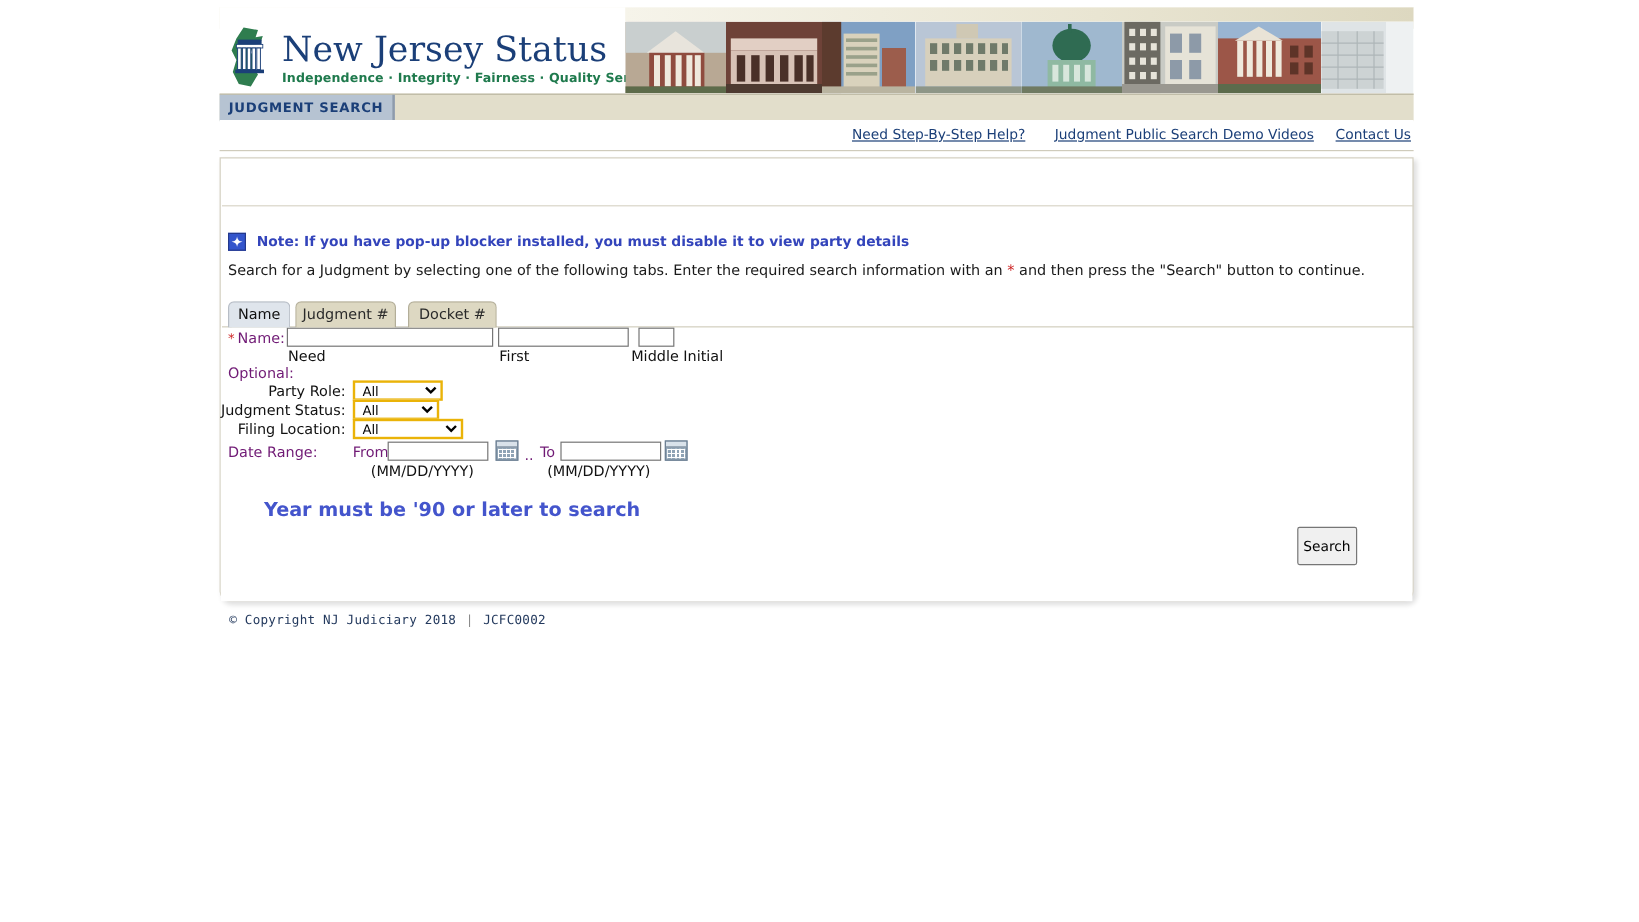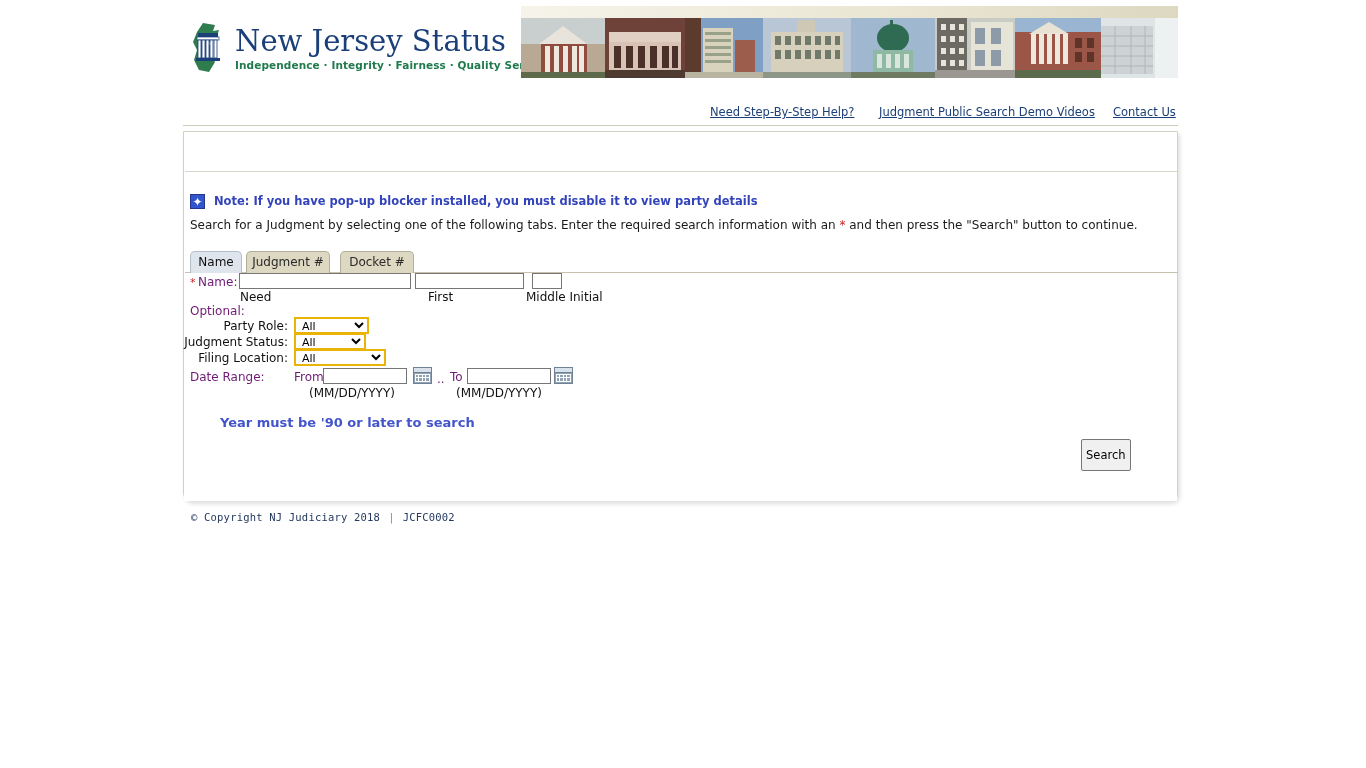--- a/index.html
+++ b/index.html
@@ -347,21 +347,21 @@
     left: 1px; top: 6px; right: 1px; bottom: 1px;
     background:
       repeating-linear-gradient(to right, #ffffff 0 1px, transparent 1px 3.4px),
       repeating-linear-gradient(to bottom, #ffffff 0 1px, transparent 1px 3.4px),
       #8fa3b5;
   }
 
   .warn-text {
     position: absolute;
     left: 36px; top: 142px;
-    font-size: 13px;
+    font-size: 16px;
     font-weight: bold;
     color: #4455cc;
     white-space: nowrap;
   }
 
   .search-btn {
     position: absolute;
     left: 897px; top: 166px;
     min-width: 33px;
     height: 32px;
@@ -576,20 +576,23 @@
               <line x1="14" y1="8" x2="14" y2="56"></line>
                 <line x1="30" y1="8" x2="30" y2="56"></line>
               <line x1="44" y1="8" x2="44" y2="56"></line>
             </g>
             <rect x="54" y="0" width="23" height="60" fill="#eef1f2"></rect>
           </svg>
         </div>
       </div>
     </div>
 
+    <div class="navstrip">
+      <div class="navstrip-tab">JUDGMENT SEARCH</div>
+    </div>
 
     <div class="helprow">
       <a class="help-1" href="#">Need Step-By-Step Help?</a>
       <a class="help-2" href="#">Judgment Public Search Demo Videos</a>
       <a class="help-3" href="#">Contact Us</a>
     </div>
 
     <div class="panel">
 
       <div class="title-rule"></div>
@@ -612,21 +615,21 @@
 
       <div class="form">
 
         <span class="asterisk" style="left:6px; top:3px; position:absolute;">*</span>
         <span class="lbl" style="left:14px; top:2px;">Name:</span>
 
         <input class="txt" style="left: 55px; top: 0px; width: 172px;" type="text" value="">
         <span class="sub-lbl" style="left:56px; top:17px;">Need</span>
 
         <input class="txt" style="left: 231px; top: 0px; width: 109px;" type="text" value="">
-        <span class="sub-lbl" style="left:244px; top:17px;">First</span>
+        <span class="sub-lbl" style="left:232px; top:17px;">First</span>
 
         <input class="txt" style="left: 348px; top: 0px; width: 30px;" type="text" value="">
         <span class="sub-lbl" style="left:342px; top:17px;">Middle Initial</span>
 
         <span class="lbl" style="left:6px; top:31px;">Optional:</span>
 
         <span class="lbl-right" style="left:0px; top:46px; width:104px;">Party Role:</span>
         <select class="sel" style="left:110px; top:44px; width:75px;">
           <option>All</option>
         </select>

